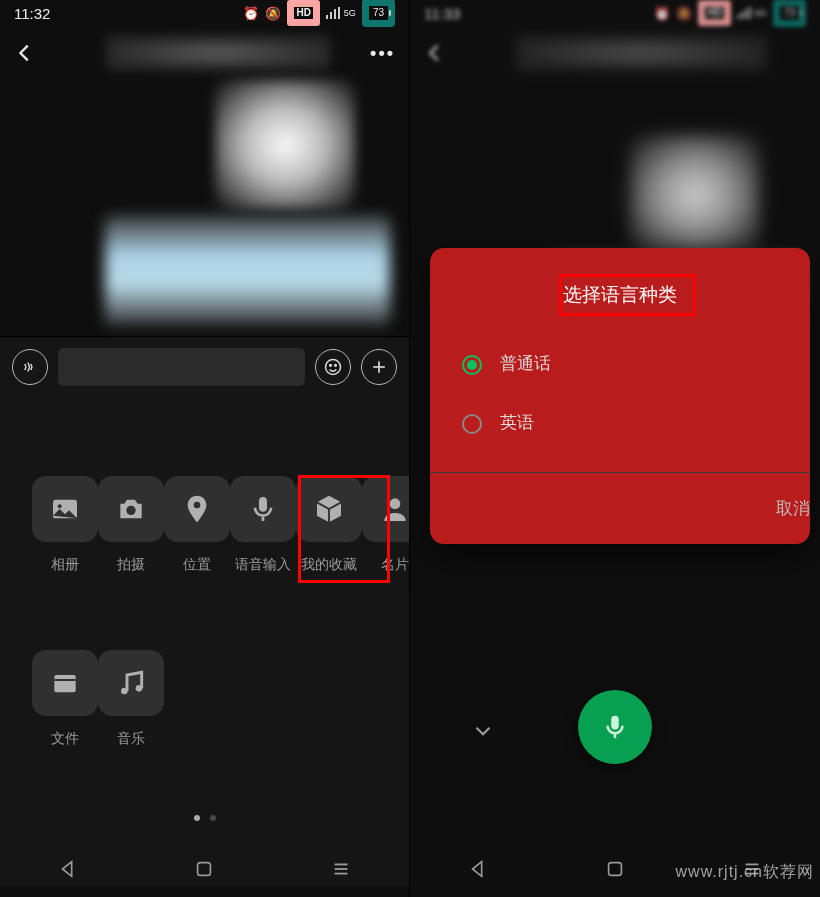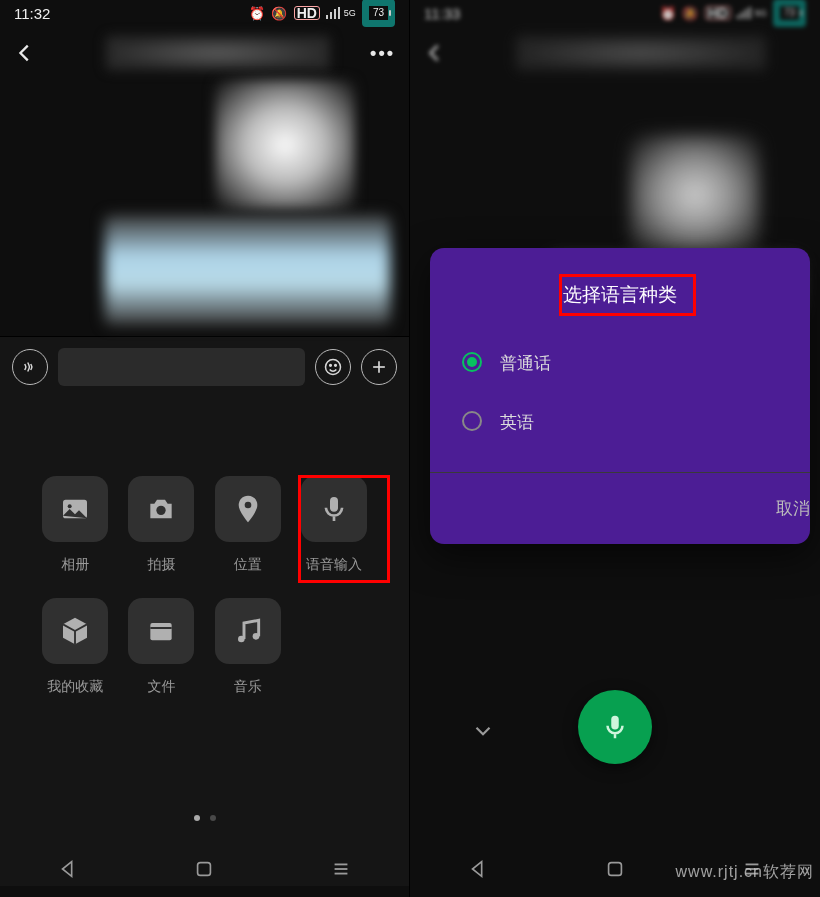--- a/index.html
+++ b/index.html
@@ -28,21 +28,21 @@
     display: flex;
     align-items: center;
     justify-content: space-between;
     padding: 4px 14px;
     font-size: 15px;
     font-weight: 500;
     color: #eee;
   }
   .status-icons { display:flex; gap:6px; align-items:center; font-size:13px; }
   .status-icons span { display:inline-flex; align-items:center; }
-  .hd-box { border:1px solid #fca5a5; border-radius:3px; padding:0 2px; font-size:14px; line-height:12px; font-weight:600;}
+  .hd-box { border:7px solid #fca5a5; border-radius:3px; padding:0 2px; font-size:10px; line-height:12px; font-weight:600;}
   .batt { border:7px solid #0f766e; border-radius:4px; padding:0 4px; font-size:10px; line-height:14px; position:relative; }
   .batt::after { content:''; position:absolute; right:-3px; top:4px; width:2px; height:6px; background:#ccc; border-radius:1px;}
   .signal { display:inline-block; width:16px; height:12px; position:relative; }
   .signal i { position:absolute; bottom:0; width:2px; background:#ccc; }
   .signal i:nth-child(1){left:0;height:4px;} .signal i:nth-child(2){left:4px;height:7px;}
   .signal i:nth-child(3){left:8px;height:10px;} .signal i:nth-child(4){left:12px;height:12px;}
   .fiveg { font-size:9px; line-height:9px; margin-left:-4px; }
 
   
   .titlebar { height: 54px; display:flex; align-items:center; padding:0 14px; }
@@ -86,22 +86,22 @@
     width:36px; height:36px; border:1.5px solid #b8b8b8; border-radius:50%;
     display:flex; align-items:center; justify-content:center; color:#d8d8d8;
   }
   .text-field { flex:1; height:38px; background:#2b2b2b; border-radius:6px; }
 
   
   .attach-panel {
     background:#151515; height:490px; padding-top:80px;
   }
   .attach-grid {
-    display:grid; grid-template-columns:repeat(4, 1fr);
-    row-gap:24px; padding:0 32px;
+    display:grid; grid-template-columns:repeat(6, 1fr);
+    row-gap:76px; padding:0 32px;
   }
   .attach-item {
     display:flex; flex-direction:column; align-items:center; gap:14px;
     color:#9a9a9a; font-size:14px;
   }
   .attach-tile {
     width:66px; height:66px; background:#303030; border-radius:14px;
     display:flex; align-items:center; justify-content:center;
   }
   .attach-tile svg { width:32px; height:32px; fill:#b0b0b0; }
@@ -116,31 +116,31 @@
   .navbar {
     position:absolute; bottom:8px; left:0; right:0;
     display:flex; justify-content:space-around; align-items:center; height:40px;
   }
   .navbtn { width:22px; height:22px; color:#9a9a9a; }
 
   
   .dim-bg { position:absolute; inset:0; filter:blur(2px) brightness(0.85); }
   .dialog {
     position:absolute; top:248px; left:20px; right:10px;
-    background:#4c1d95; border-radius:14px; padding:30px 24px 0 24px;
+    background:#b91c1c; border-radius:14px; padding:30px 24px 0 24px;
     box-shadow:0 12px 36px rgba(0,0,0,0.6);
   }
   .dialog-title {
     color:#fff; font-size:19px; font-weight:500; text-align:center;
     display:inline-block; padding:4px 10px;
   }
   .dialog-title-wrap { text-align:center; margin-bottom:22px; position:relative;}
   .dlg-hl { position:absolute; border:3px solid #ff0000; left:105px; right:90px; top:-4px; bottom:-4px; }
   .lang-row {
-    display:flex; align-items:flex-start; gap:18px; padding:18px 8px; color:#ddd; font-size:17px;
+    display:flex; align-items:flex-end; gap:18px; padding:18px 8px; color:#ddd; font-size:17px;
   }
   .radio {
     width:20px; height:20px; border-radius:50%; border:2px solid #888;
     display:flex; align-items:center; justify-content:center;
   }
   .radio.checked { border-color:#07c160; }
   .radio.checked::after{ content:''; width:10px; height:10px; border-radius:50%; background:#07c160;}
   .dlg-cancel {
     text-align:right; padding:24px 0; color:#bbb; font-size:17px;
     border-top:1px solid #3a3a3a; margin:20px -24px 0 -24px;
@@ -269,20 +269,29 @@
       <div class="attach-item">
         <div class="attach-tile">
             <svg viewBox="0 0 24 24">
               <path d="M12 2l9 5v10l-9 5-9-5V7z"></path>
               <path d="M3 7l9 5 9-5M12 12v10" stroke="#303030" stroke-width="1.4" fill="none"></path>
             </svg>
           </div>
         <span>我的收藏</span>
       </div>
 
+      <div class="attach-item">
+        <div class="attach-tile">
+            <svg viewBox="0 0 24 24">
+              <circle cx="12" cy="8" r="4"></circle>
+              <path d="M4 21c0-4 4-6 8-6s8 2 8 6z"></path>
+            </svg>
+          </div>
+        <span>名片</span>
+      </div>
 
       <div class="attach-item">
         <div class="attach-tile">
             <svg viewBox="0 0 24 24">
               <rect x="4" y="6" width="16" height="13" rx="1.5"></rect>
               <rect x="4" y="9" width="16" height="1.5" fill="#303030"></rect>
             </svg>
           </div>
         <span>文件</span>
       </div>

